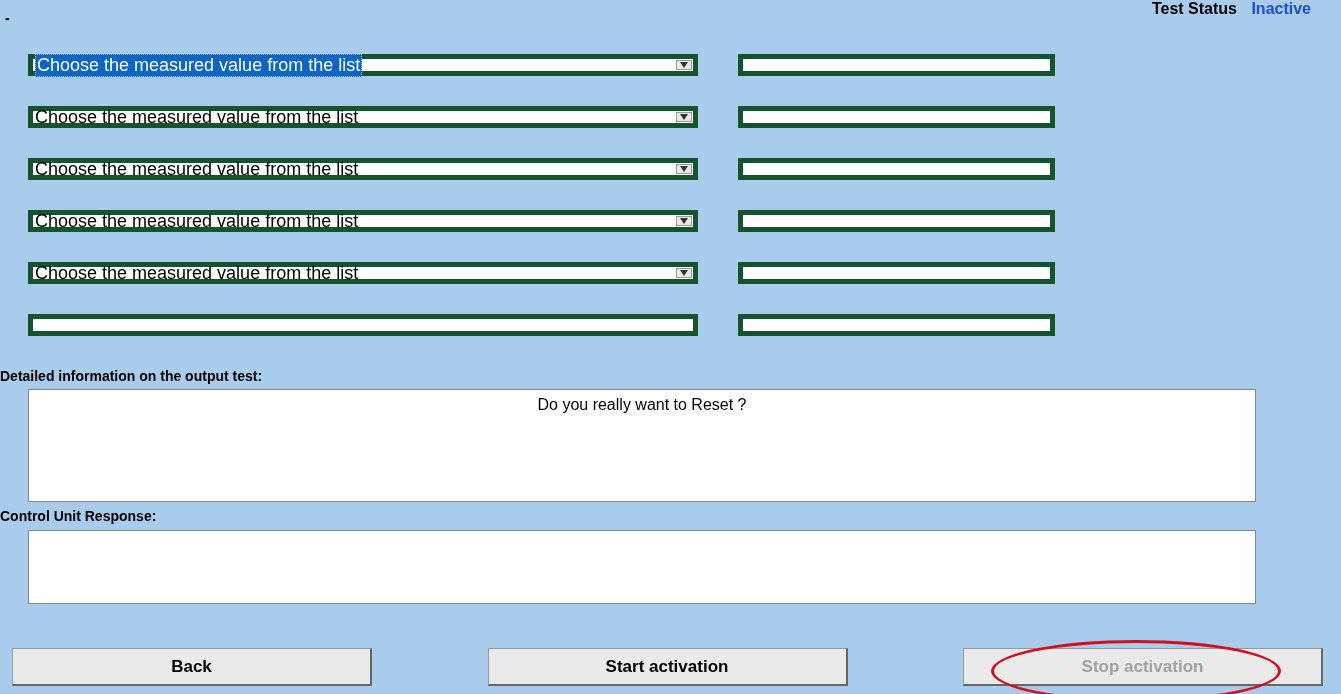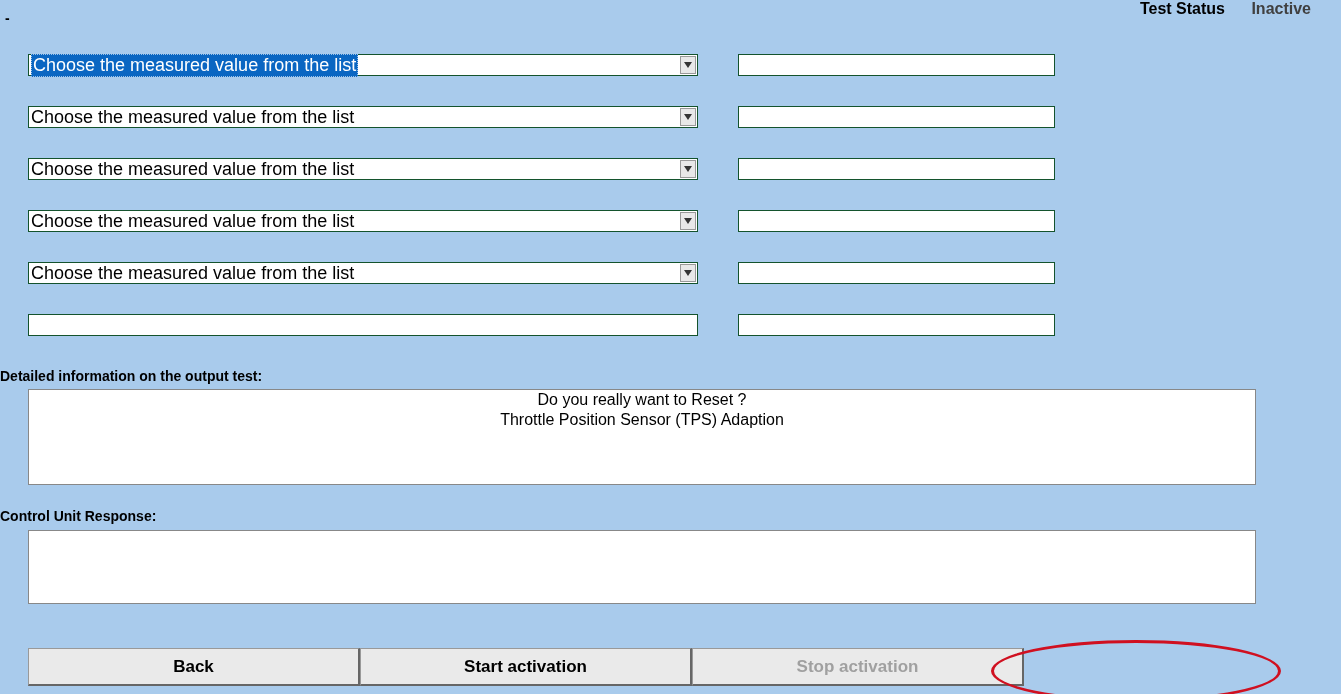--- a/index.html
+++ b/index.html
@@ -12,42 +12,42 @@
       overflow: hidden;
     }
     .status-bar {
       position: absolute;
       top: 0px;
       right: 30px;
       font-size: 16px;
       font-weight: bold;
     }
     .status-label { color: #000; }
-    .status-value { color: #404040; margin-left: 22px; }
+    .status-value { color: #1d4ed8; margin-left: 10px; }
     .dash {
       position: absolute;
       top: 10px;
       left: 5px;
       font-weight: bold;
       font-size: 14px;
     }
     .rows {
       position: absolute;
       top: 50px;
       left: 28px;
     }
     .row {
       display: flex;
       align-items: center;
       margin-bottom: 22px;
       height: 30px;
     }
     .select-wrap, .text-input, .value-box {
       background: #fff;
-      border: 1px solid #14532d;
+      border: 5px solid #14532d;
       height: 22px;
       font-size: 17px;
     }
     .select-wrap {
       width: 670px;
       position: relative;
       display: flex;
       align-items: center;
       padding-left: 2px;
       cursor: pointer;
@@ -84,43 +84,44 @@
       font-size: 14px;
       font-weight: bold;
     }
     .details-label { position: absolute; top: 368px; }
     .response-label { position: absolute; top: 508px; }
     .details-box {
       position: absolute;
       top: 389px;
       left: 28px;
       width: 1228px;
-      height: 96px;
+      height: 113px;
       background: #fff;
       border: 1px solid #888;
       overflow-y: scroll;
       text-align: center;
       font-size: 16px;
+      padding-top: 5px;
       line-height: 1.25;
     }
     .response-box {
       position: absolute;
       top: 530px;
       left: 28px;
       width: 1228px;
       height: 74px;
       background: #fff;
       border: 1px solid #888;
       overflow-y: scroll;
     }
     .buttons {
       position: absolute;
       bottom: 8px;
-      left: 28px;
-      width: 996px;
+      left: 12px;
+      width: 1311px;
       display: flex;
       justify-content: space-between;
     }
     .btn {
       width: 360px;
       height: 38px;
       background: #eaeaea;
       border: 1px solid #999;
       border-right: 2px solid #666;
       border-bottom: 2px solid #666;
@@ -217,21 +218,20 @@
   </div>
   <div class="row">
     <input class="text-input" value="" style="">
     <div class="value-box"></div>
   </div>
 </div>
 
 <div class="section-label details-label">Detailed information on the output test:</div>
 <div class="details-box">
   <div>Do you really want to Reset ?</div>
-  <div>Throttle Position Sensor (TPS) Adaption</div>
 </div>
 
 <div class="section-label response-label">Control Unit Response:</div>
 <div class="response-box"></div>
 
 <div class="buttons">
   <button class="btn">Back</button>
   <button class="btn">Start activation</button>
   <button class="btn disabled">Stop activation</button>
 </div>

